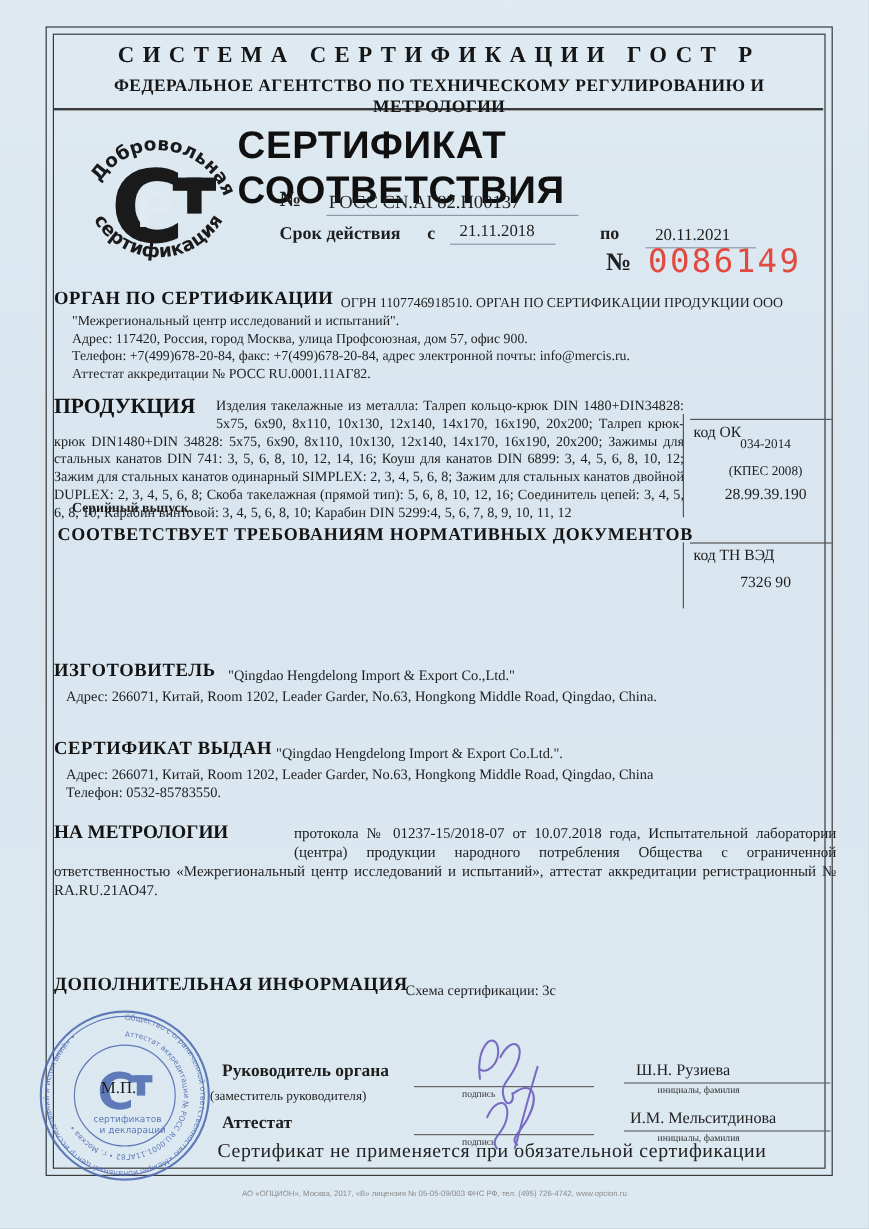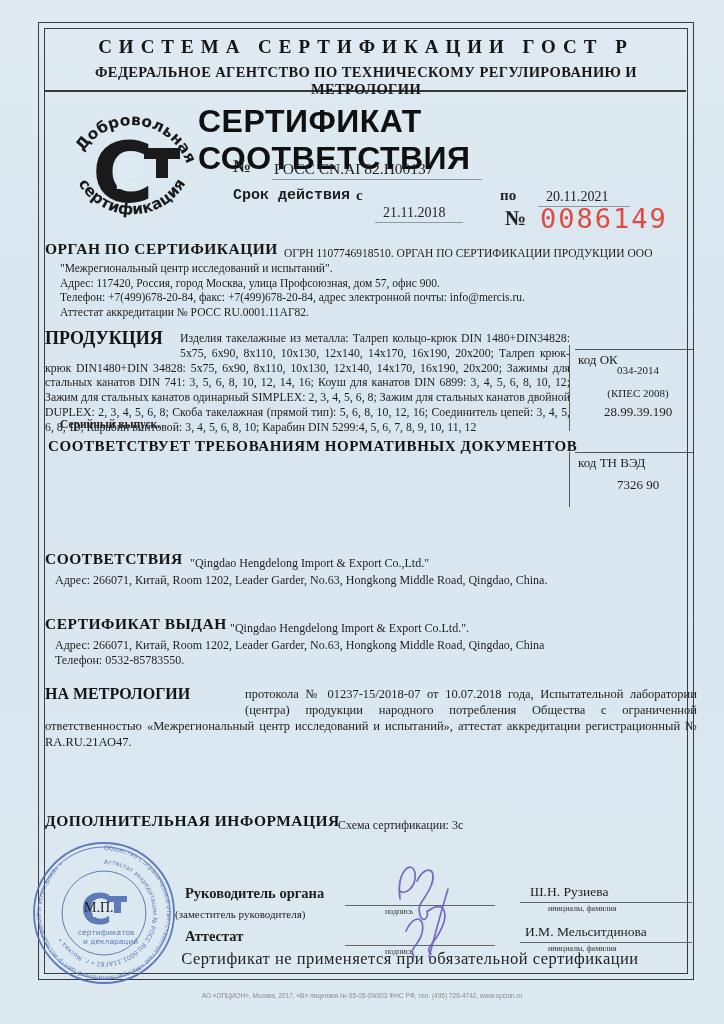--- a/index.html
+++ b/index.html
@@ -10,23 +10,23 @@
   }
   .abs{position:absolute;}
   .border-outer{left:38px;top:22px;width:654px;height:956px;border:1.6px solid #3a3a3a;}
   .border-inner{left:44px;top:28px;width:642px;height:944px;border:1px solid #3a3a3a;}
   .hdr-divider{left:45px;top:90px;width:641px;height:2px;background:#3a3a3a;}
   .hdr1{left:46px;top:36px;width:640px;text-align:center;font-weight:bold;font-size:19px;letter-spacing:7px;color:#161616;}
   .hdr2{left:46px;top:64px;width:640px;text-align:center;font-weight:bold;font-size:14.5px;letter-spacing:.4px;color:#161616;}
   .doc-title{left:198px;top:103px;width:490px;font-family:"Liberation Sans",sans-serif;font-weight:bold;font-size:32px;letter-spacing:.5px;color:#101010;}
   .no-label{left:233px;top:156px;font-size:18px;font-weight:bold;}
   .no-value{left:272px;top:160px;font-size:15.5px;border-bottom:1px solid #8a9aa6;padding:0 8px 1px 2px;min-width:200px;}
-  .term-label{left:233px;top:187px;font-size:15px;font-weight:bold;font-family:Liberation Mono, monospace;}
+  .term-label{left:233px;top:187px;font-size:15px;font-weight:bold;}
   .term-c{left:356px;top:187px;font-size:15px;font-weight:bold;}
-  .term-from{left:375px;top:205px;font-size:14px;border-bottom:1px solid #8a9aa6;padding:0 18px 1px 8px;}
+  .term-from{left:375px;top:186px;font-size:14px;border-bottom:1px solid #8a9aa6;padding:0 18px 1px 8px;}
   .term-po{left:500px;top:187px;font-size:15px;font-weight:bold;}
   .term-to{left:538px;top:189px;font-size:14px;border-bottom:1px solid #8a9aa6;padding:0 22px 1px 8px;}
   .blank-no-label{left:505px;top:206px;font-size:21px;font-weight:bold;color:#222;}
   .blank-no-value{left:540px;top:203px;font-family:"DejaVu Sans Mono",monospace;font-size:27px;letter-spacing:2px;color:#e04a40;}
   .sec-head{font-weight:bold;color:#141414;}
   .h-organ{left:45px;top:240px;font-size:15.5px;letter-spacing:.5px;}
   .organ-intro{left:284px;top:247px;font-size:11.5px;}
   .organ-lines{left:60px;top:261px;width:600px;font-size:11.5px;line-height:14.5px;}
   .product-par{left:45px;top:331px;width:525px;font-size:11.8px;line-height:14.8px;text-align:justify;}
   .product-par .float-head{float:left;width:135px;height:18px;}
@@ -141,21 +141,21 @@
   <div class="abs codes-ok-v1">(КПЕС 2008)</div>
   <div class="abs codes-ok-v2">28.99.39.190</div>
 
   <div class="abs codes-vline2"></div>
   <div class="abs codes-hline2"></div>
   <div class="abs codes-tnved-label">код ТН ВЭД</div>
   <div class="abs codes-tnved-value">7326 90</div>
 
   <div class="abs sec-head h-conform">СООТВЕТСТВУЕТ ТРЕБОВАНИЯМ НОРМАТИВНЫХ ДОКУМЕНТОВ</div>
 
-  <div class="abs sec-head h-manuf">СООТВЕТСТВИЯ</div>
+  <div class="abs sec-head h-manuf">ИЗГОТОВИТЕЛЬ</div>
   <div class="abs manuf-name">"Qingdao Hengdelong Import &amp; Export Co.,Ltd."</div>
   <div class="abs manuf-addr">Адрес: 266071, Китай, Room 1202, Leader Garder, No.63, Hongkong Middle Road, Qingdao, China.</div>
 
   <div class="abs sec-head h-issued">СЕРТИФИКАТ ВЫДАН</div>
   <div class="abs issued-name">"Qingdao Hengdelong Import &amp; Export Co.Ltd.".</div>
   <div class="abs issued-addr">Адрес: 266071, Китай, Room 1202, Leader Garder, No.63, Hongkong Middle Road, Qingdao, China</div>
   <div class="abs issued-phone">Телефон: 0532-85783550.</div>
 
   <div class="abs basis-par">
     <span class="float-head sec-head">НА МЕТРОЛОГИИ</span>

